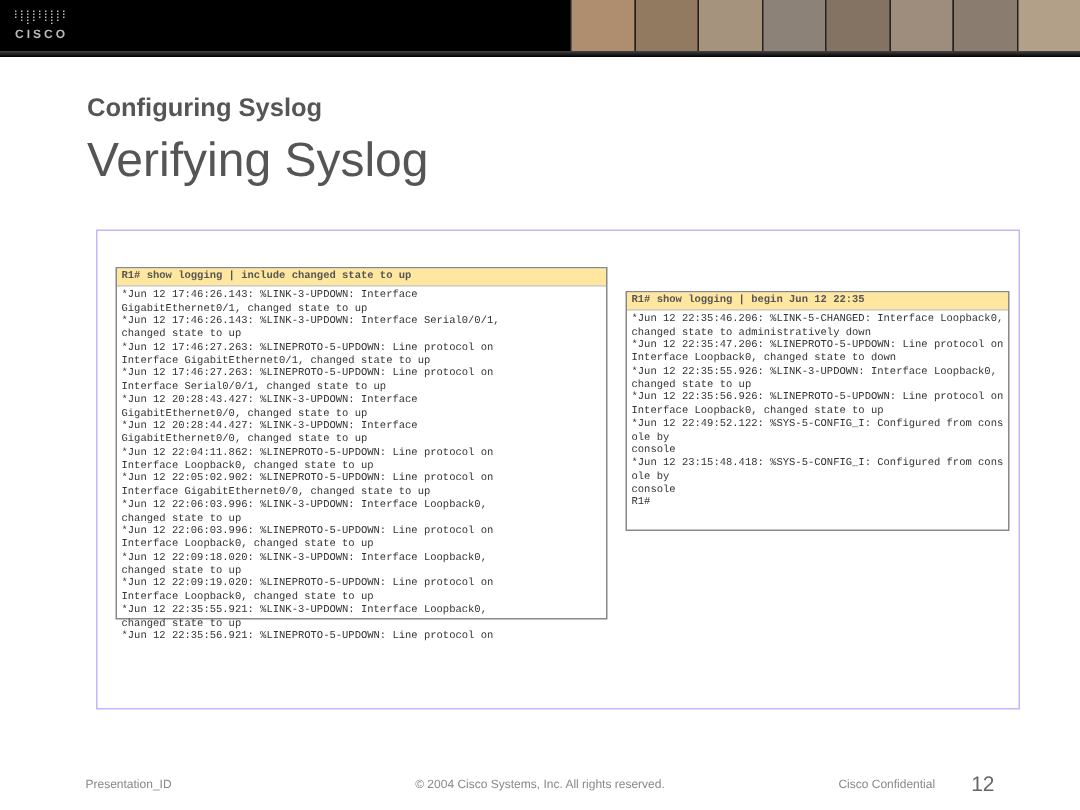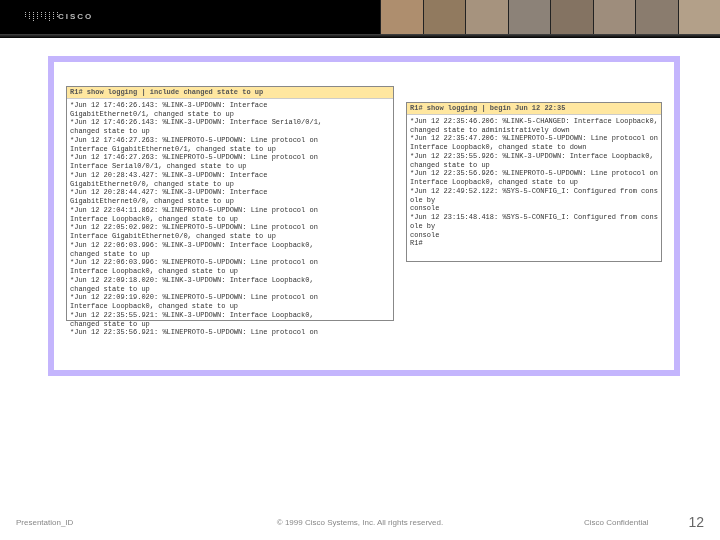--- a/index.html
+++ b/index.html
@@ -1,49 +1,49 @@
 <!DOCTYPE html>
 <html><head>
 <meta charset="utf-8">
 <style>
   * { margin:0; padding:0; box-sizing:border-box; }
   html,body { width:720px; height:540px; font-family:Arial,Helvetica,sans-serif; background:#fff; overflow:hidden; }
   .slide { width:720px; height:540px; position:relative; background:#fff; }
 
   
   .topbar { width:100%; height:34px; background:#000; display:flex; align-items:center; justify-content:space-between; }
-  .logo { margin-left:25px; display:flex; }
+  .logo { margin-left:10px; display:flex; flex-direction:column; }
   .logo-bars { display:flex; gap:3px; margin-bottom:1px; }
   .bar-col { display:flex; flex-direction:column; gap:0; }
   .bar-col span { display:block; background:#bbb; height:1px; margin-bottom:1px; }
   .logo-text { color:#bbb; font-size:8px; letter-spacing:2px; font-weight:bold; }
 
   .photostrip { height:34px; width:340px; display:flex; }
   .photo { flex:1; height:100%; border-left:1px solid #222; }
 
   
   .divider { width:100%; height:4px; background:linear-gradient(to bottom,#444,#000); }
 
   
   .heading { padding:24px 0 10px 58px; }
   .sub { font-size:17px; color:#555; font-weight:bold; margin-bottom:6px; }
   .title { font-size:32px; color:#555; font-weight:normal; }
 
   
-  .frame { margin:18px 40px 0 48px; border:6px solid #c4b5fd; height:320px; position:relative; background:#fff; padding:18px 12px; }
+  .frame { margin:18px 40px 0 64px; border:1px solid #c4b5fd; height:320px; position:relative; background:#fff; padding:18px 12px; }
 
   .termbox { position:absolute; border:1px solid #888; background:#fff; font-family:"Courier New",monospace; font-size:7px; line-height:1.25; color:#333; }
   .term-left { left:12px; top:24px; width:328px; height:235px; }
   .term-right { left:352px; top:40px; width:256px; height:160px; }
 
   .hl { background:#ffe7a0; display:block; padding:1px 3px; font-weight:bold; color:#555; border-bottom:1px solid #ccc;}
   .body-lines { padding:2px 3px; white-space:pre-wrap; word-break:break-all;font-family:Liberation Mono, monospace; }
 
   
-  .footer { position:absolute; bottom:10px; left:0; width:100%; display:flex; justify-content:space-between; align-items:center; font-size:8px; color:#888; padding:0 16px; }
+  .footer { position:absolute; bottom:10px; left:0; width:100%; display:flex; justify-content:space-between; align-items:center; font-size:8px; color:#888; padding:0 57px; }
   .footer .mid { position:absolute; left:50%; transform:translateX(-50%); }
   .footer .pg { font-size:14px; color:#666; }
 </style>
 </head>
 <body>
 
 <div class="slide">
 
   <div class="topbar">
     <div class="logo">
@@ -110,20 +110,24 @@
       <div class="photo" style="background:#a6937e;"></div>
       <div class="photo" style="background:#8c8278;"></div>
       <div class="photo" style="background:#847362;"></div>
       <div class="photo" style="background:#9e8d7c;"></div>
       <div class="photo" style="background:#8a7c6e;"></div>
       <div class="photo" style="background:#b3a089;"></div>
     </div>
   </div>
   <div class="divider"></div>
 
+  <div class="heading">
+    <div class="sub">Configuring Syslog</div>
+    <div class="title">Verifying Syslog</div>
+  </div>
 
   <div class="frame">
 
     <div class="termbox term-left">
       <span class="hl">R1# show logging | include changed state to up</span>
       <div class="body-lines">*Jun 12 17:46:26.143: %LINK-3-UPDOWN: Interface
 GigabitEthernet0/1, changed state to up
 *Jun 12 17:46:26.143: %LINK-3-UPDOWN: Interface Serial0/0/1,
 changed state to up
 *Jun 12 17:46:27.263: %LINEPROTO-5-UPDOWN: Line protocol on
@@ -165,20 +169,20 @@
 console
 *Jun 12 23:15:48.418: %SYS-5-CONFIG_I: Configured from console by
 console
 R1#</div>
     </div>
 
   </div>
 
   <div class="footer">
     <span>Presentation_ID</span>
-    <span class="mid">© 1999 Cisco Systems, Inc. All rights reserved.</span>
-    <span style="display:flex;gap:40px;align-items:center;">
+    <span class="mid">© 2004 Cisco Systems, Inc. All rights reserved.</span>
+    <span style="display:flex;gap:24px;align-items:center;">
       <span>Cisco Confidential</span>
       <span class="pg">12</span>
     </span>
   </div>
 
 </div>
 
 </body></html>

